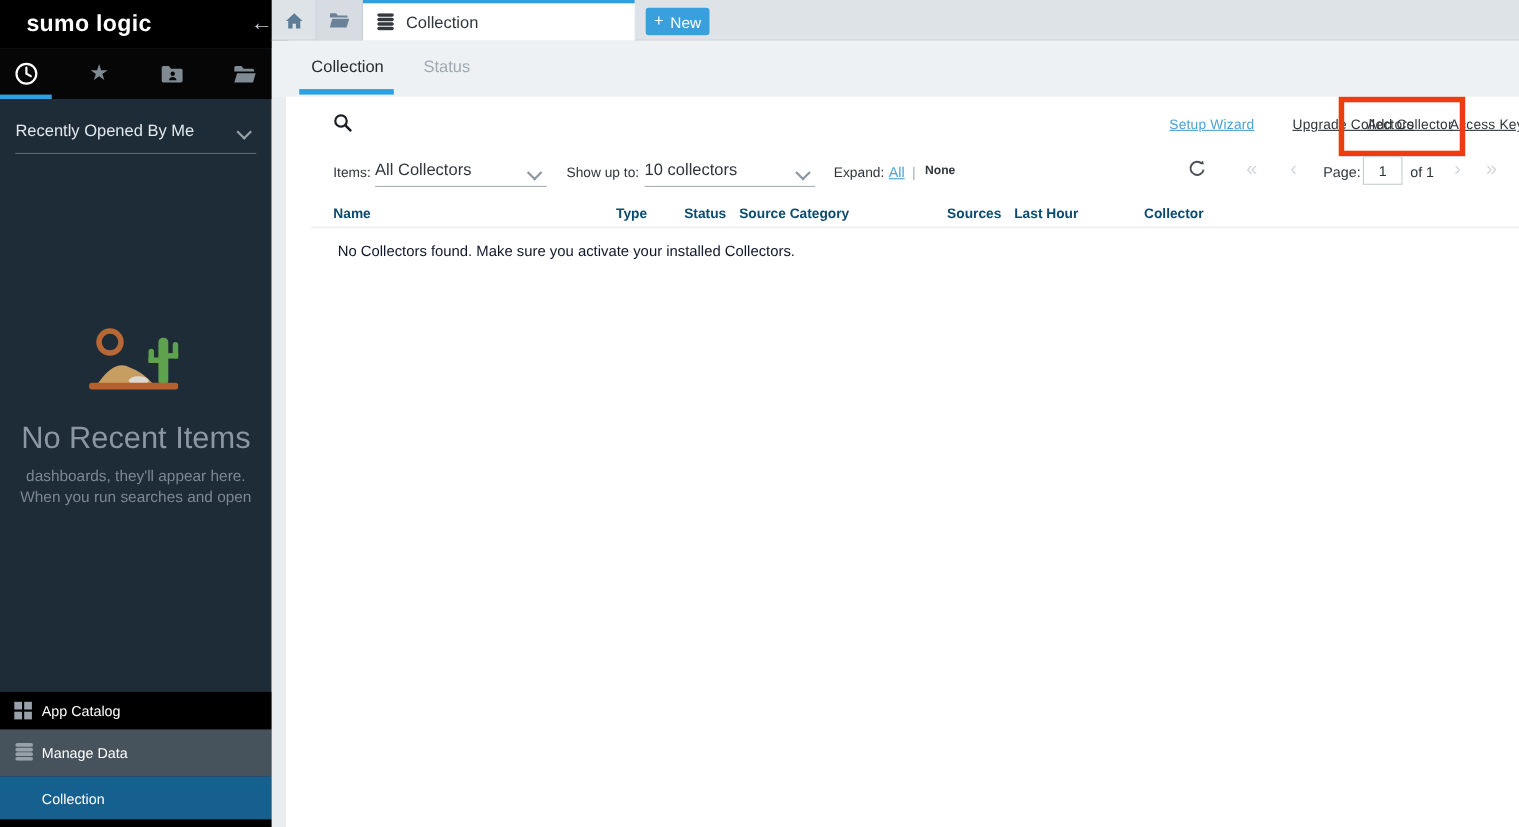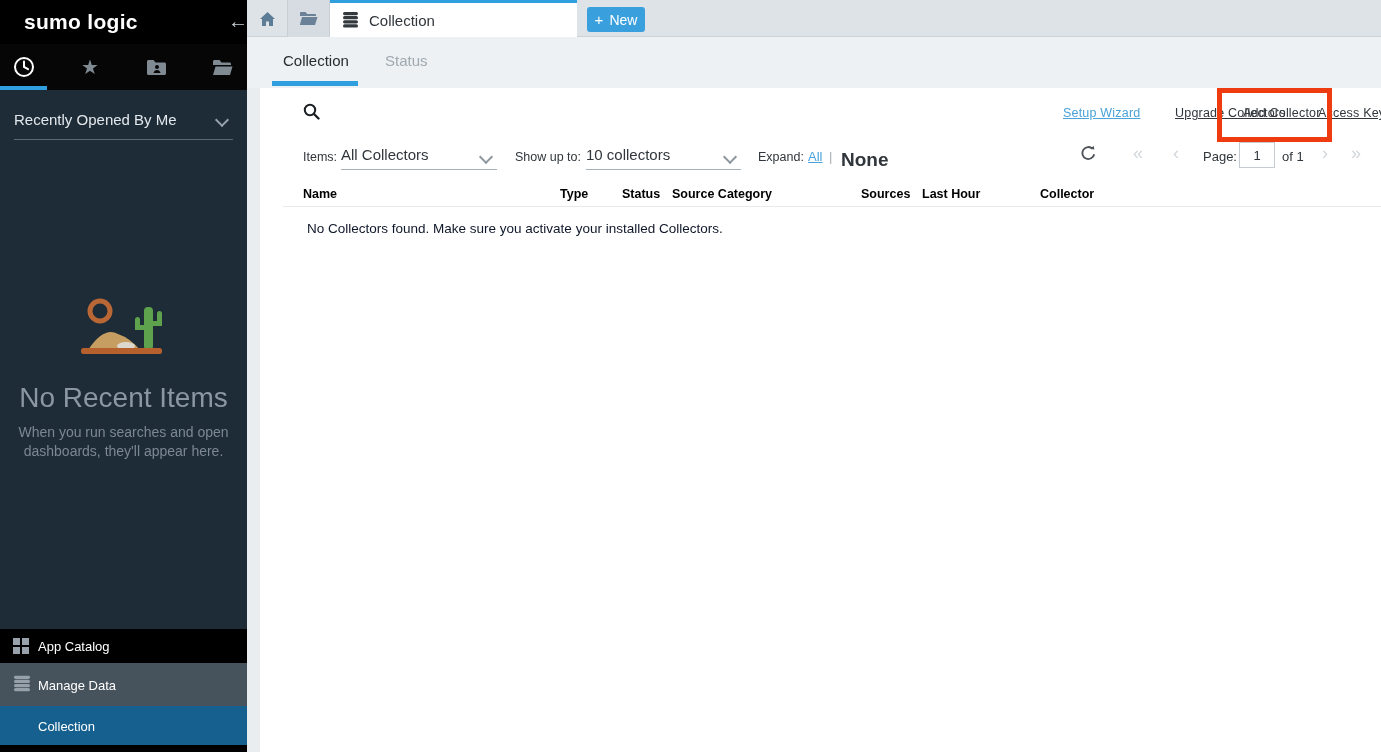--- a/index.html
+++ b/index.html
@@ -61,29 +61,29 @@
   #link-add{left:1243px;}
   #link-access{left:1318px;}
   #redbox{left:1217px;top:88px;width:115px;height:54px;border:5px solid #ee3b10;box-sizing:border-box;pointer-events:none;}
 
   .flabel{top:150px;font-size:12.5px;color:#30363b;}
   .fvalue{top:146px;font-size:15px;color:#30363b;cursor:pointer;}
   .funder{top:169px;height:1px;background:#a9b1b8;}
   .fchev{top:152px;}
   #expand-all{left:808px;top:149px;font-size:13px;color:#4aa3d9;text-decoration:underline;cursor:pointer;}
   #expand-pipe{left:829px;top:149px;font-size:13px;color:#a7adb3;}
-  #expand-none{left:841px;top:149px;font-size:19px;color:#30363b;font-weight:bold;cursor:pointer;}
+  #expand-none{left:841px;top:149px;font-size:11px;color:#30363b;font-weight:bold;cursor:pointer;}
   #refresh{left:1080px;top:145px;cursor:pointer;}
   .pgchev{top:143px;font-size:18px;color:#d2d7db;cursor:default;}
   #pg-first{left:1133px;} #pg-prev{left:1173px;} #pg-next{left:1322px;} #pg-last{left:1351px;}
   #pg-label{left:1203px;top:149px;font-size:13px;color:#30363b;}
   #pg-input{left:1239px;top:142px;width:36px;height:26px;border:1px solid #c6ccd1;box-sizing:border-box;text-align:center;font-size:13px;color:#30363b;outline:none;font-family:"Liberation Sans",sans-serif;}
   #pg-of{left:1282px;top:149px;font-size:13px;color:#30363b;}
 
-  .th{top:187px;font-size:12.5px;font-weight:bold;color:#000000;cursor:pointer;}
+  .th{top:187px;font-size:12.5px;font-weight:bold;color:#0c4a6e;cursor:pointer;}
   #th-border{left:283px;top:206px;width:1098px;height:1px;background:#e7eaec;}
   #empty-msg{left:307px;top:221px;font-size:13.5px;color:#0f172a;}
 </style>
 </head>
 <body>
 
 <div id="frame">
 
   <div id="sidebar" class="abs">
     <div class="sb-header abs">
@@ -131,22 +131,22 @@
         <rect x="97" y="21" width="5" height="15" rx="2.5" fill="#5ea24d"></rect>
         <rect x="90" y="31" width="12" height="5" fill="#5ea24d"></rect>
         <path d="M28 60 Q44 36 58 44 Q70 48 80 60 Z" fill="#c69e62"></path>
         <ellipse cx="66" cy="56" rx="9" ry="4" fill="#ddd8cf"></ellipse>
         <rect x="21" y="58" width="81" height="6" rx="2.5" fill="#b5602d"></rect>
       </svg>
     </div>
 
     <div class="sb-empty-title abs">No Recent Items</div>
     <div class="sb-empty-sub abs">
+      <div>dashboards, they'll appear here.</div>
       <div>When you run searches and open</div>
-      <div>dashboards, they'll appear here.</div>
     </div>
 
     <div id="menu-manage" class="sb-menu abs">
       <span class="mic">
         <svg width="18" height="16" viewBox="0 0 18 16">
             <rect x="1" y="0" width="16" height="3.4" rx="1.7" fill="#97a1a9"></rect>
             <rect x="1" y="4.2" width="16" height="3.4" rx="1.7" fill="#97a1a9"></rect>
             <rect x="1" y="8.4" width="16" height="3.4" rx="1.7" fill="#97a1a9"></rect>
             <rect x="1" y="12.6" width="16" height="3.4" rx="1.7" fill="#97a1a9"></rect>
           </svg>

